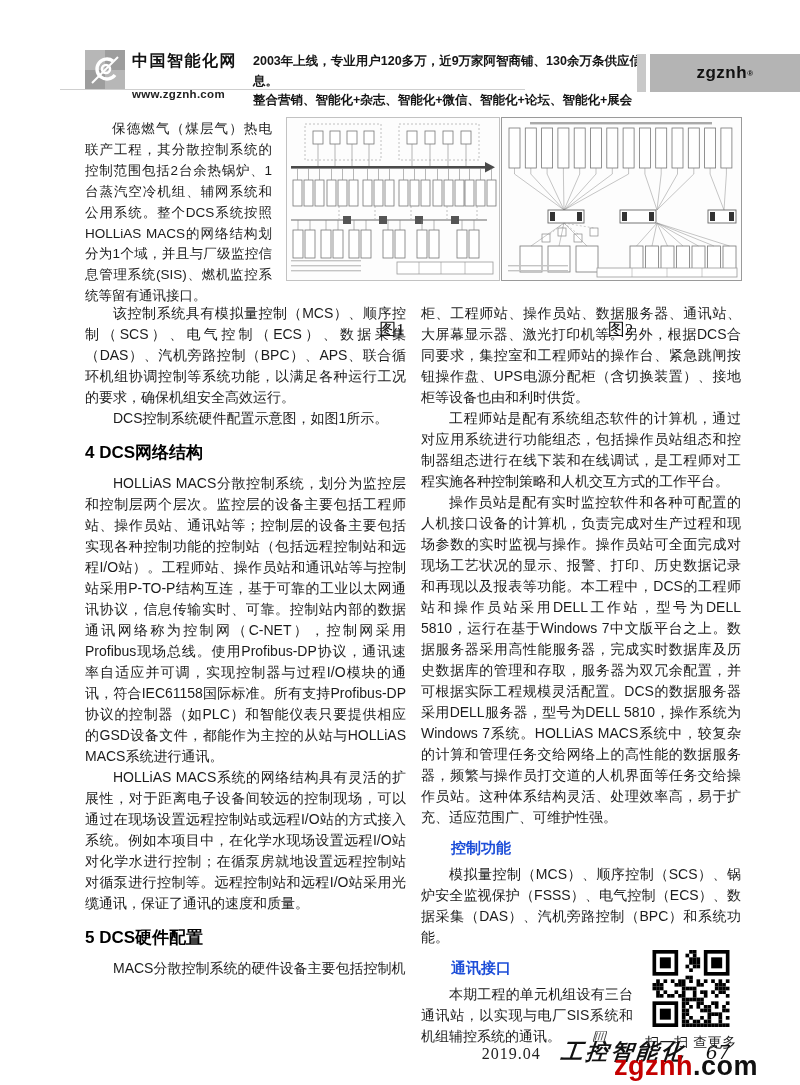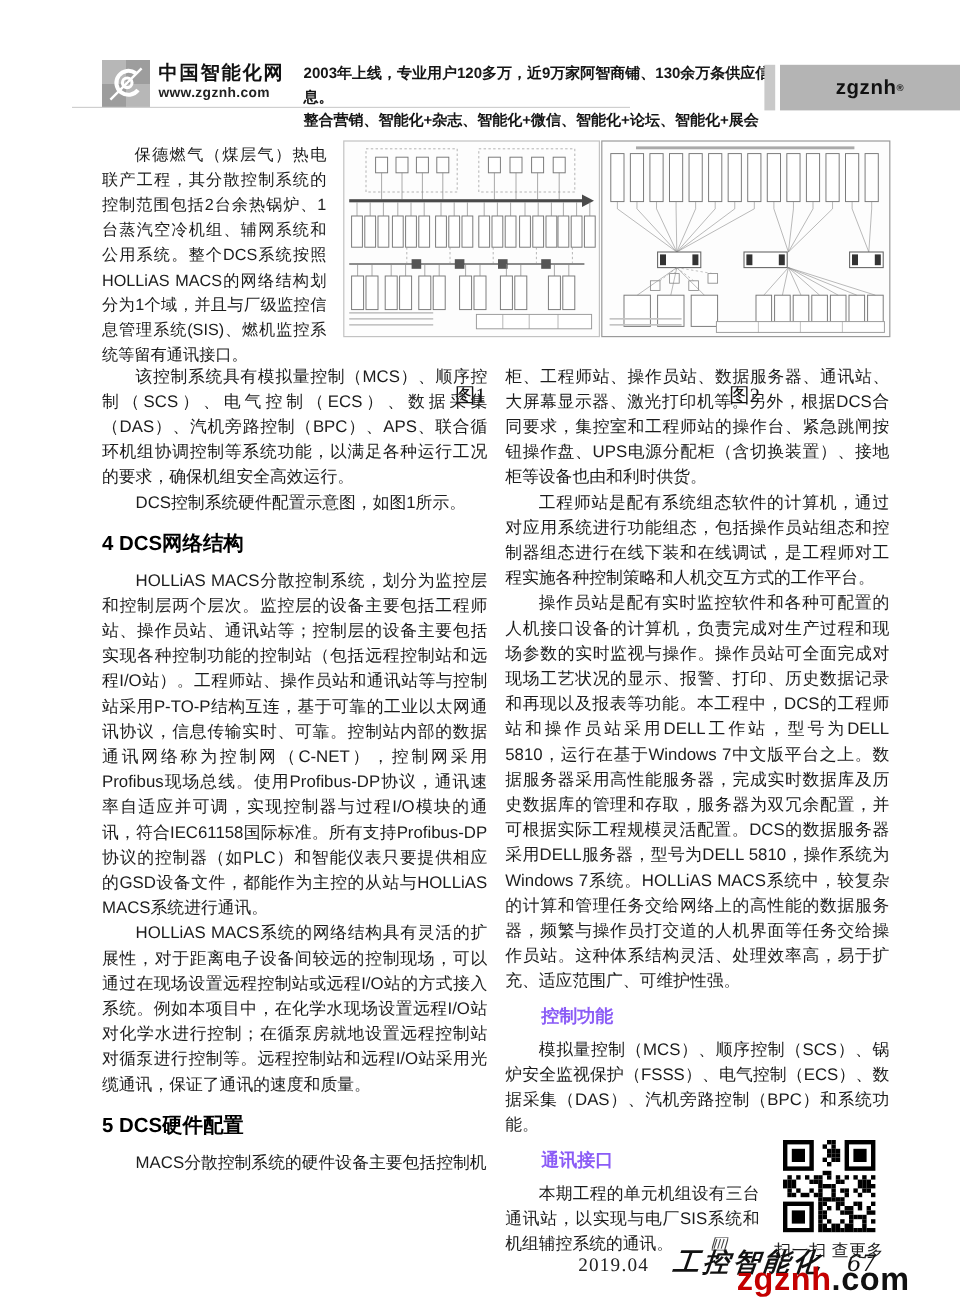--- a/index.html
+++ b/index.html
@@ -3,21 +3,21 @@
 <meta charset="utf-8">
 <style>
   html,body{margin:0;padding:0;background:#e9e9e9;}
   .page{position:relative;width:800px;height:1085px;margin:0 auto;background:#ffffff;
         font-family:"Liberation Sans","DejaVu Sans",sans-serif;color:#1c1c1c;overflow:hidden;}
 
   
   .logo-mark{position:absolute;left:85px;top:50px;width:40px;height:40px;}
   .logo-text{position:absolute;left:132px;top:51px;width:115px;}
   .logo-cn{font-size:16px;font-weight:bold;letter-spacing:1.5px;color:#111;}
-  .logo-url{font-size:11.5px;font-weight:bold;color:#222;margin-top:0;letter-spacing:.3px;}
+  .logo-url{font-size:11.5px;font-weight:bold;color:#222;margin-top:16px;letter-spacing:.3px;}
   .tagline{position:absolute;left:253px;top:52px;width:390px;font-weight:bold;
            font-size:12.5px;line-height:19.5px;color:#151515;}
   .brand-strip{position:absolute;left:637px;top:54px;width:9px;height:38px;background:#c9c9c9;}
   .brand-box{position:absolute;left:650px;top:54px;width:150px;height:38px;background:#b4b4b4;
              display:flex;align-items:center;justify-content:center;font-weight:bold;
              font-size:17px;color:#111;letter-spacing:.5px;}
   .brand-box sup{font-size:8px;}
   .header-rule{position:absolute;left:60px;top:89px;width:465px;height:1px;background:#cfcfcf;}
 
   
@@ -32,21 +32,21 @@
   
   .col-intro{position:absolute;left:85px;top:119px;width:187px;font-size:13.5px;
              line-height:20.9px;text-align:justify;}
   .col-left{position:absolute;left:85px;top:303px;width:321px;font-size:14px;
             line-height:21px;text-align:justify;}
   .col-right{position:absolute;left:421px;top:303px;width:320px;font-size:14px;
              line-height:21px;text-align:justify;}
   p{margin:0;text-indent:2em;}
   p.cont{text-indent:0;}
   .sec-heading{font-size:17px;font-weight:bold;color:#000;margin:13px 0 10px;text-indent:0;}
-  .sub-heading{font-size:15px;font-weight:bold;color:#8b5cf6;margin:9px 0 6px;text-indent:2em;}
+  .sub-heading{font-size:15px;font-weight:bold;color:#1d4ed8;margin:9px 0 6px;text-indent:2em;}
 
   
   .qr-block{float:right;width:100px;margin:2px 0 2px 8px;text-align:center;}
   .qr-block svg{display:block;margin:0 auto;width:94px;height:77px;}
   .qr-caption{font-size:14px;color:#1c1c1c;margin-top:5px;letter-spacing:.5px;text-indent:0;}
   .end-mark{display:inline-block;vertical-align:-1px;margin-left:4px;}
 
   
   .footer-line1{position:absolute;top:1037px;right:70px;display:flex;align-items:baseline;gap:20px;}
   .footer-issue{font-family:"Liberation Serif","DejaVu Serif",serif;font-size:16px;color:#222;letter-spacing:1px;}

